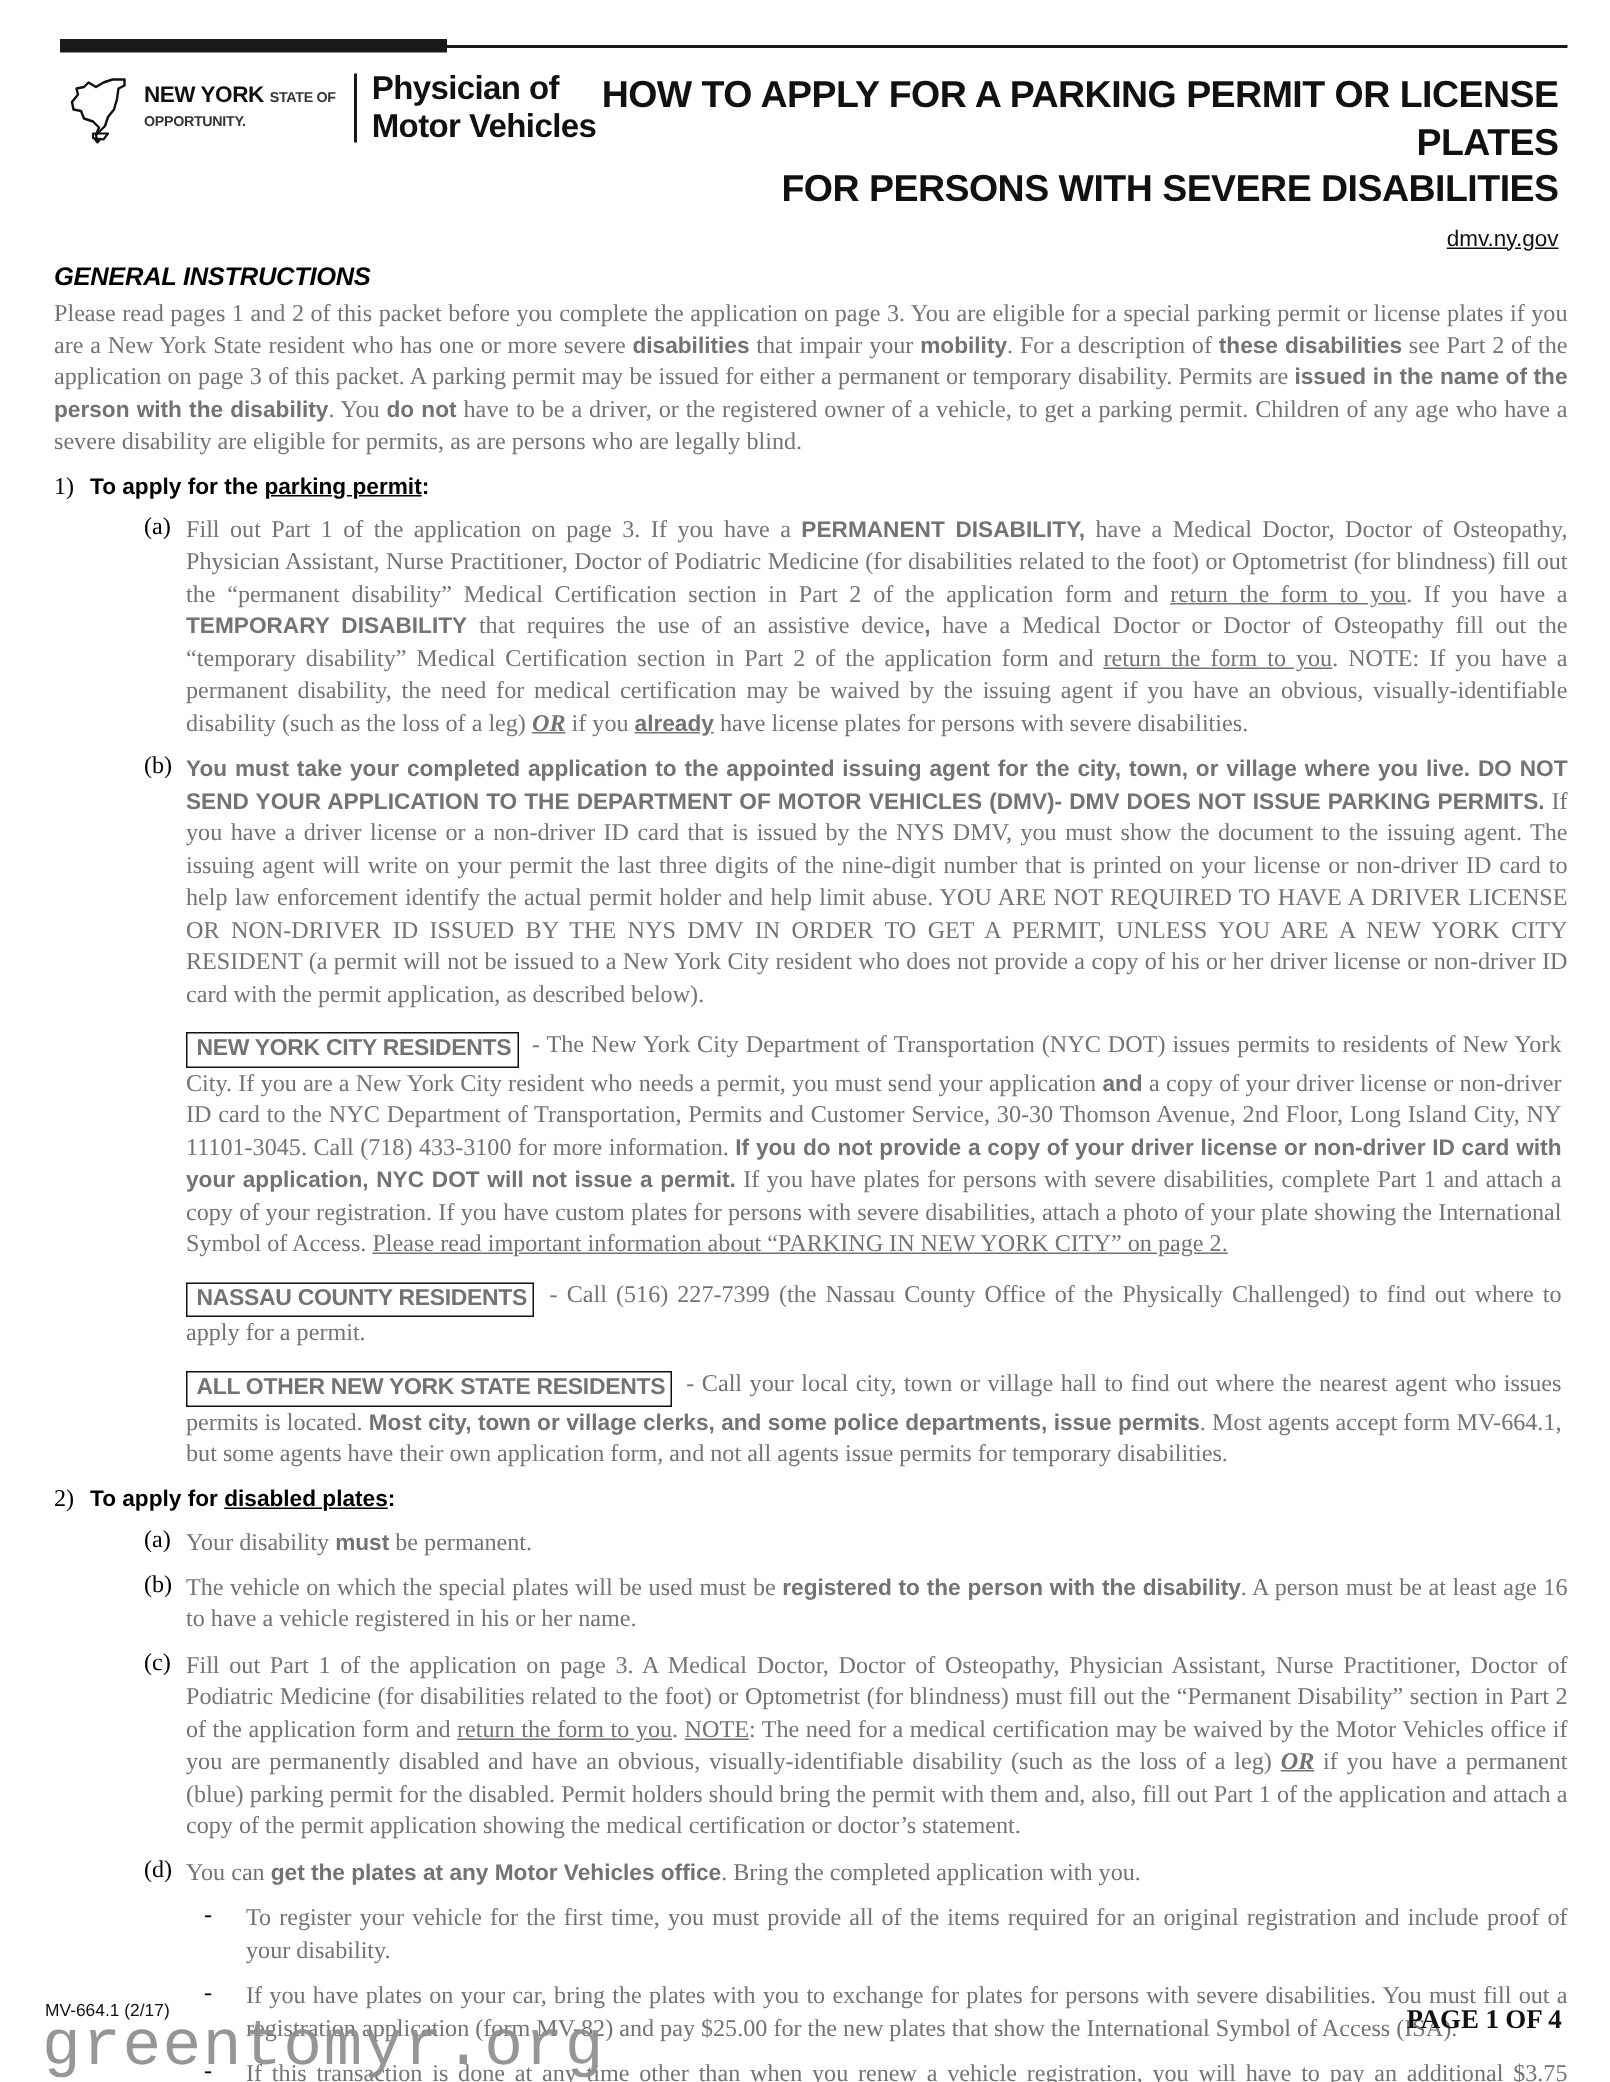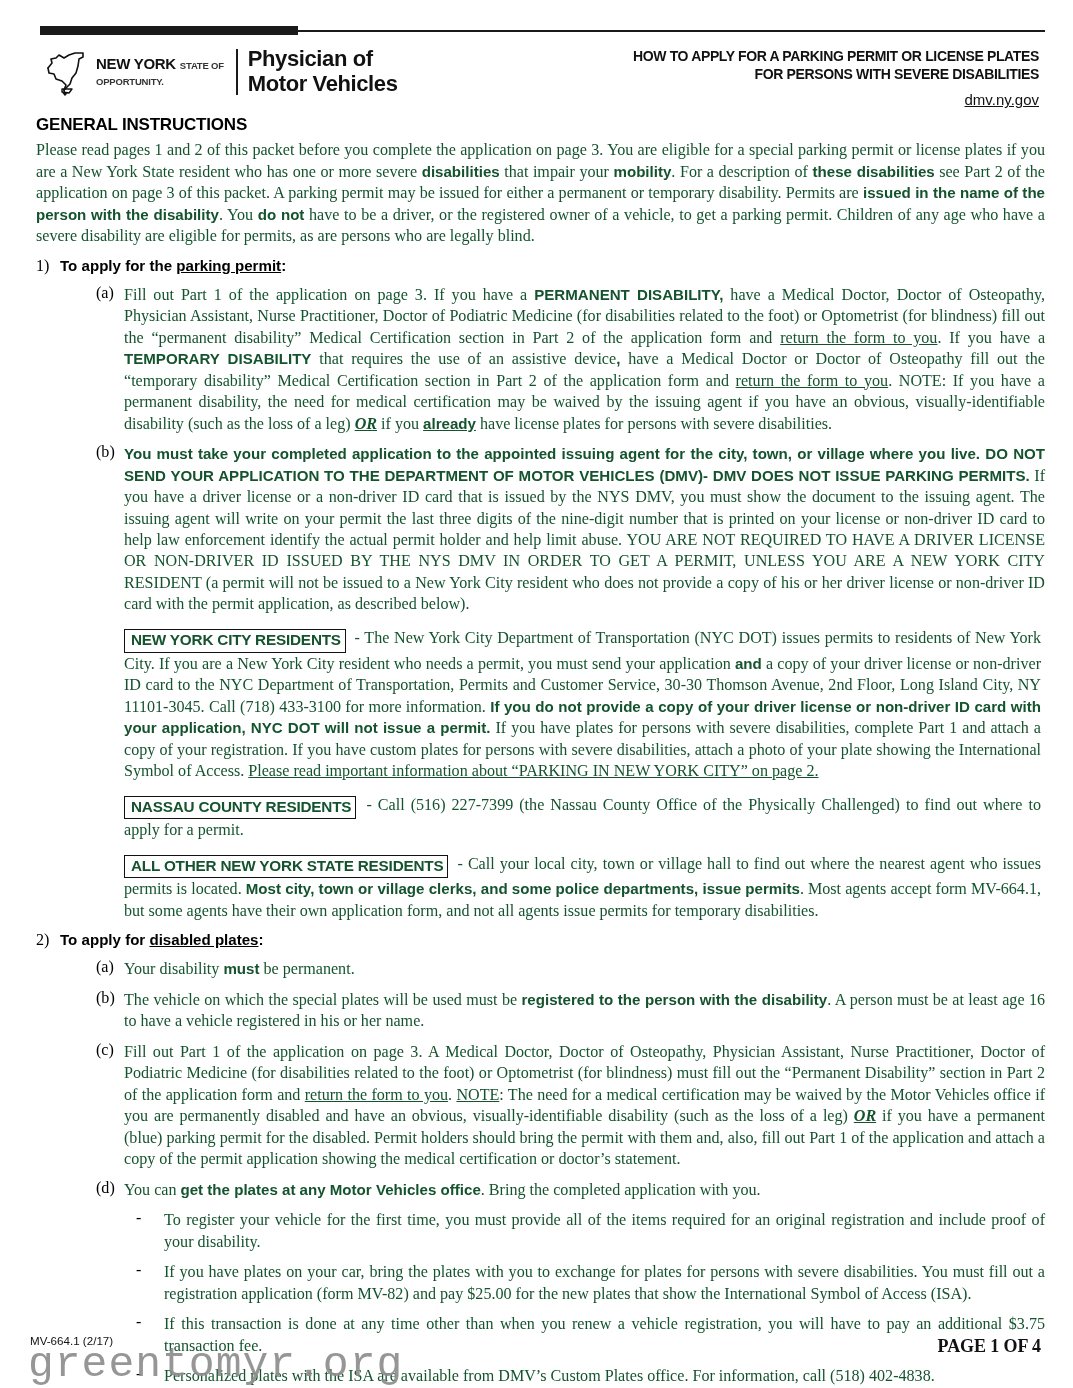--- a/index.html
+++ b/index.html
@@ -92,50 +92,51 @@
 
   .title-block {
     flex: 1 1 auto;
     text-align: right;
     padding-top: 6px;
     padding-right: 6px;
   }
   .doc-title {
     font-family: "Liberation Sans", sans-serif;
     font-weight: bold;
-    font-size: 14px;
+    font-size: 25px;
     line-height: 1.26;
     letter-spacing: -0.35px;
     color: #111;
   }
   .dmv-url {
     font-family: "Liberation Sans", sans-serif;
     font-size: 15px;
     text-decoration: underline;
     margin-top: 8px;
     color: #111;
     display: inline-block;
   }
 
   
   .gen-instr {
     font-family: "Liberation Sans", sans-serif;
+    font-style: italic;
     font-weight: bold;
     font-size: 17px;
     letter-spacing: -0.2px;
     margin: 6px 0 4px 8px;
   }
 
   
   .body-text {
     font-family: "Liberation Serif", serif;
     font-size: 16.1px;
     line-height: 1.335;
     text-align: justify;
-    color: #14532d;
+    color: #737373;
   }
   .intro { margin: 0 0 2px 8px; }
   b, .b { font-family: "Liberation Sans", sans-serif; font-weight: bold; font-size: 15.1px; }
   u { text-decoration: underline; }
   .bu { font-family:"Liberation Sans", sans-serif; font-weight:bold; text-decoration: underline; font-size:15.1px;margin-top:28px; }
   .bi { font-family:"Liberation Serif", serif; font-weight:bold; font-style:italic; text-decoration:underline; }
 
   
   .num-item {
     display: flex;

